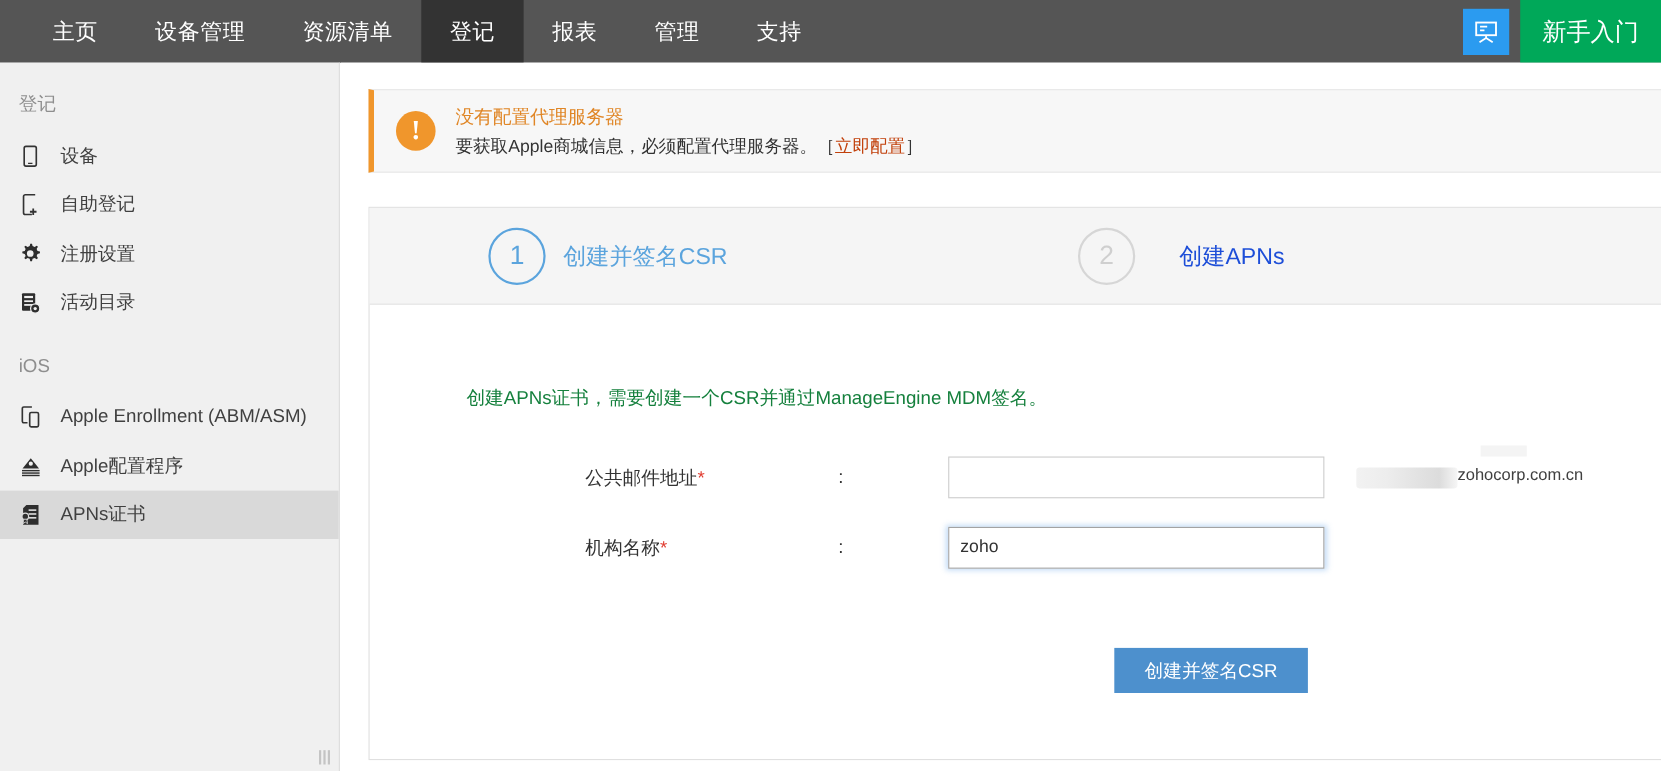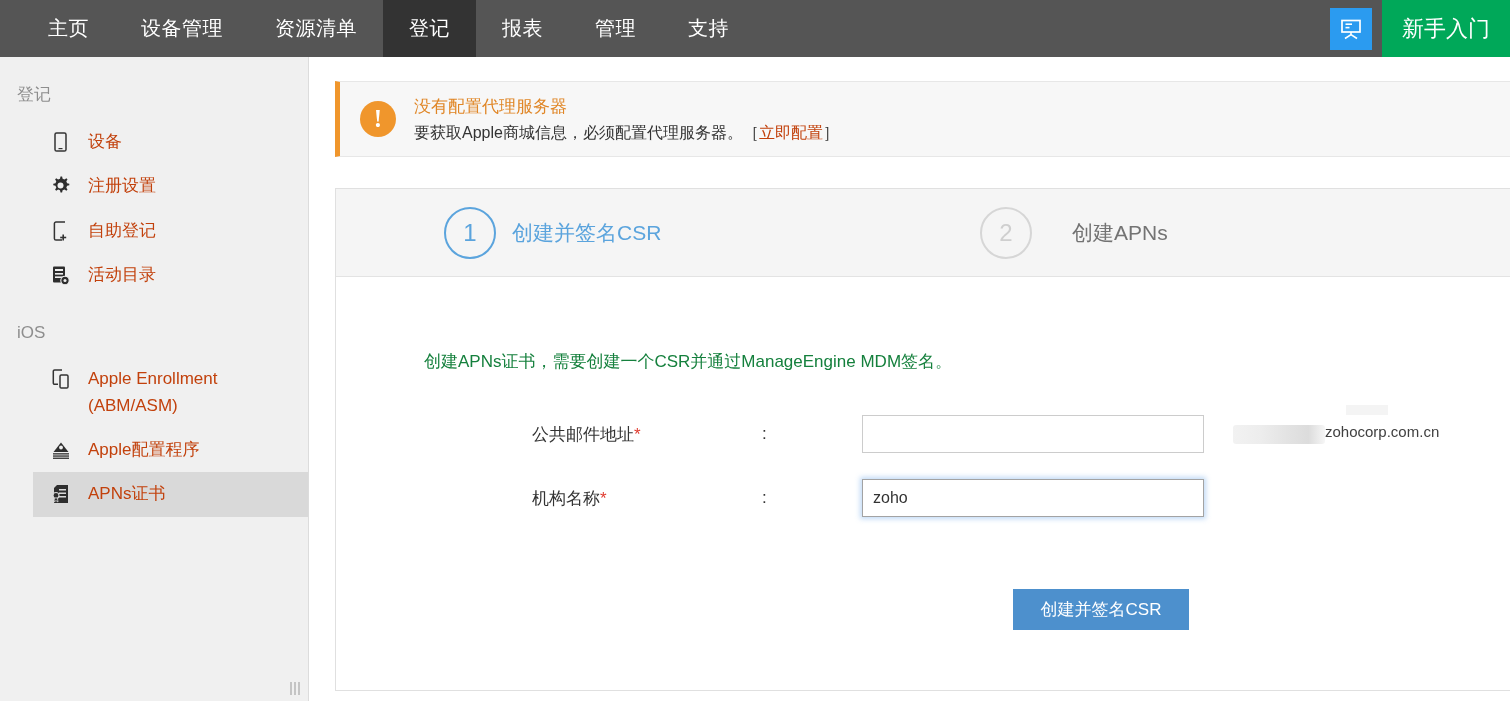--- a/index.html
+++ b/index.html
@@ -65,24 +65,23 @@
   .side-section-title {
     color: #8e8e8e;
     font-size: 17px;
     padding: 26px 0 14px 17px;
   }
   .side-item {
     display: flex; align-items: flex-start;
     padding: 9px 10px 9px 17px;
     min-height: 40px;
     cursor: pointer;
-    color: #c2410c;
+    color: #404040;
     font-size: 17px;
     line-height: 1.55;
-    margin-left: 33px;
   }
   .side-item.selected { background: #d9d9d9; }
   .side-icon {
     width: 34px; flex: none;
     display: flex; align-items: flex-start; justify-content: flex-start;
     padding-top: 2px;
   }
   .side-label { padding-left: 4px; }
   #side-grip {
     position: absolute; right: 6px; bottom: 6px;
@@ -140,21 +139,21 @@
     width: 52px; height: 52px; border-radius: 50%;
     border: 2px solid #5ba4dd;
     color: #5ba4dd;
     display: flex; align-items: center; justify-content: center;
     font-size: 24px;
     flex: none;
     background: #f5f5f5;
   }
   .step-label { margin-left: 16px; color: #5ba4dd; font-size: 21px; white-space: nowrap; }
   .step.inactive .step-circle { border-color: #d6d6d6; color: #cfcfcf; }
-  .step.inactive .step-label { color: #737373; margin-left: 40px; }
+  .step.inactive .step-label { color: #1d4ed8; margin-left: 40px; }
   #step1 { left: 108px; }
   #step2 { left: 644px; }
 
   #card-body { position: relative; height: 413px; }
   #desc {
     position: absolute; left: 88px; top: 73px;
     font-size: 17px; color: #15803d;
     white-space: nowrap;
   }
   .form-row {
@@ -252,37 +251,37 @@
       <svg width="20" height="22" viewBox="0 0 20 22">
           <rect x="5" y="2" width="11" height="18" rx="1.6" fill="none" stroke="#333" stroke-width="1.5"></rect>
           <line x1="8.5" y1="17.6" x2="12.5" y2="17.6" stroke="#333" stroke-width="1.2"></line>
         </svg>
     </span>
     <span class="side-label">设备</span>
   </div>
 
   <div class="side-item">
     <span class="side-icon">
-      <svg width="21" height="21" viewBox="0 0 21 21">
-          <path d="M10.5 1.5 l1.6 0 .5 2.2 1.9 .8 1.9-1.2 1.1 1.1 -1.2 1.9 .8 1.9 2.2 .5 0 1.6 -2.2 .5 -.8 1.9 1.2 1.9 -1.1 1.1 -1.9-1.2 -1.9 .8 -.5 2.2 -1.6 0 -.5-2.2 -1.9-.8 -1.9 1.2 -1.1-1.1 1.2-1.9 -.8-1.9 -2.2-.5 0-1.6 2.2-.5 .8-1.9 -1.2-1.9 1.1-1.1 1.9 1.2 1.9-.8z" fill="#2e2e2e"></path>
-          <circle cx="10.5" cy="10.5" r="3" fill="#f0f0f0"></circle>
-        </svg>
-    </span>
-    <span class="side-label">注册设置</span>
-  </div>
-
-  <div class="side-item">
-    <span class="side-icon">
       <svg width="20" height="22" viewBox="0 0 20 22">
           <path d="M15 2 H6 a1.6 1.6 0 0 0 -1.6 1.6 V18.4 A1.6 1.6 0 0 0 6 20 h6" fill="none" stroke="#333" stroke-width="1.5"></path>
           <line x1="13.2" y1="14.5" x2="13.2" y2="20.5" stroke="#333" stroke-width="1.6"></line>
           <line x1="10.2" y1="17.5" x2="16.2" y2="17.5" stroke="#333" stroke-width="1.6"></line>
         </svg>
     </span>
     <span class="side-label">自助登记</span>
+  </div>
+
+  <div class="side-item">
+    <span class="side-icon">
+      <svg width="21" height="21" viewBox="0 0 21 21">
+          <path d="M10.5 1.5 l1.6 0 .5 2.2 1.9 .8 1.9-1.2 1.1 1.1 -1.2 1.9 .8 1.9 2.2 .5 0 1.6 -2.2 .5 -.8 1.9 1.2 1.9 -1.1 1.1 -1.9-1.2 -1.9 .8 -.5 2.2 -1.6 0 -.5-2.2 -1.9-.8 -1.9 1.2 -1.1-1.1 1.2-1.9 -.8-1.9 -2.2-.5 0-1.6 2.2-.5 .8-1.9 -1.2-1.9 1.1-1.1 1.9 1.2 1.9-.8z" fill="#2e2e2e"></path>
+          <circle cx="10.5" cy="10.5" r="3" fill="#f0f0f0"></circle>
+        </svg>
+    </span>
+    <span class="side-label">注册设置</span>
   </div>
 
   <div class="side-item">
     <span class="side-icon">
       <svg width="21" height="22" viewBox="0 0 21 22">
           <rect x="3" y="2.5" width="12" height="16" rx="1" fill="#2e2e2e"></rect>
           <rect x="5" y="5" width="8" height="2" fill="#f0f0f0"></rect>
           <rect x="5" y="9" width="8" height="1.6" fill="#f0f0f0"></rect>
           <rect x="5" y="12.4" width="8" height="1.6" fill="#f0f0f0"></rect>
           <circle cx="15" cy="16.5" r="4.2" fill="#2e2e2e" stroke="#f0f0f0" stroke-width="1.1"></circle>

